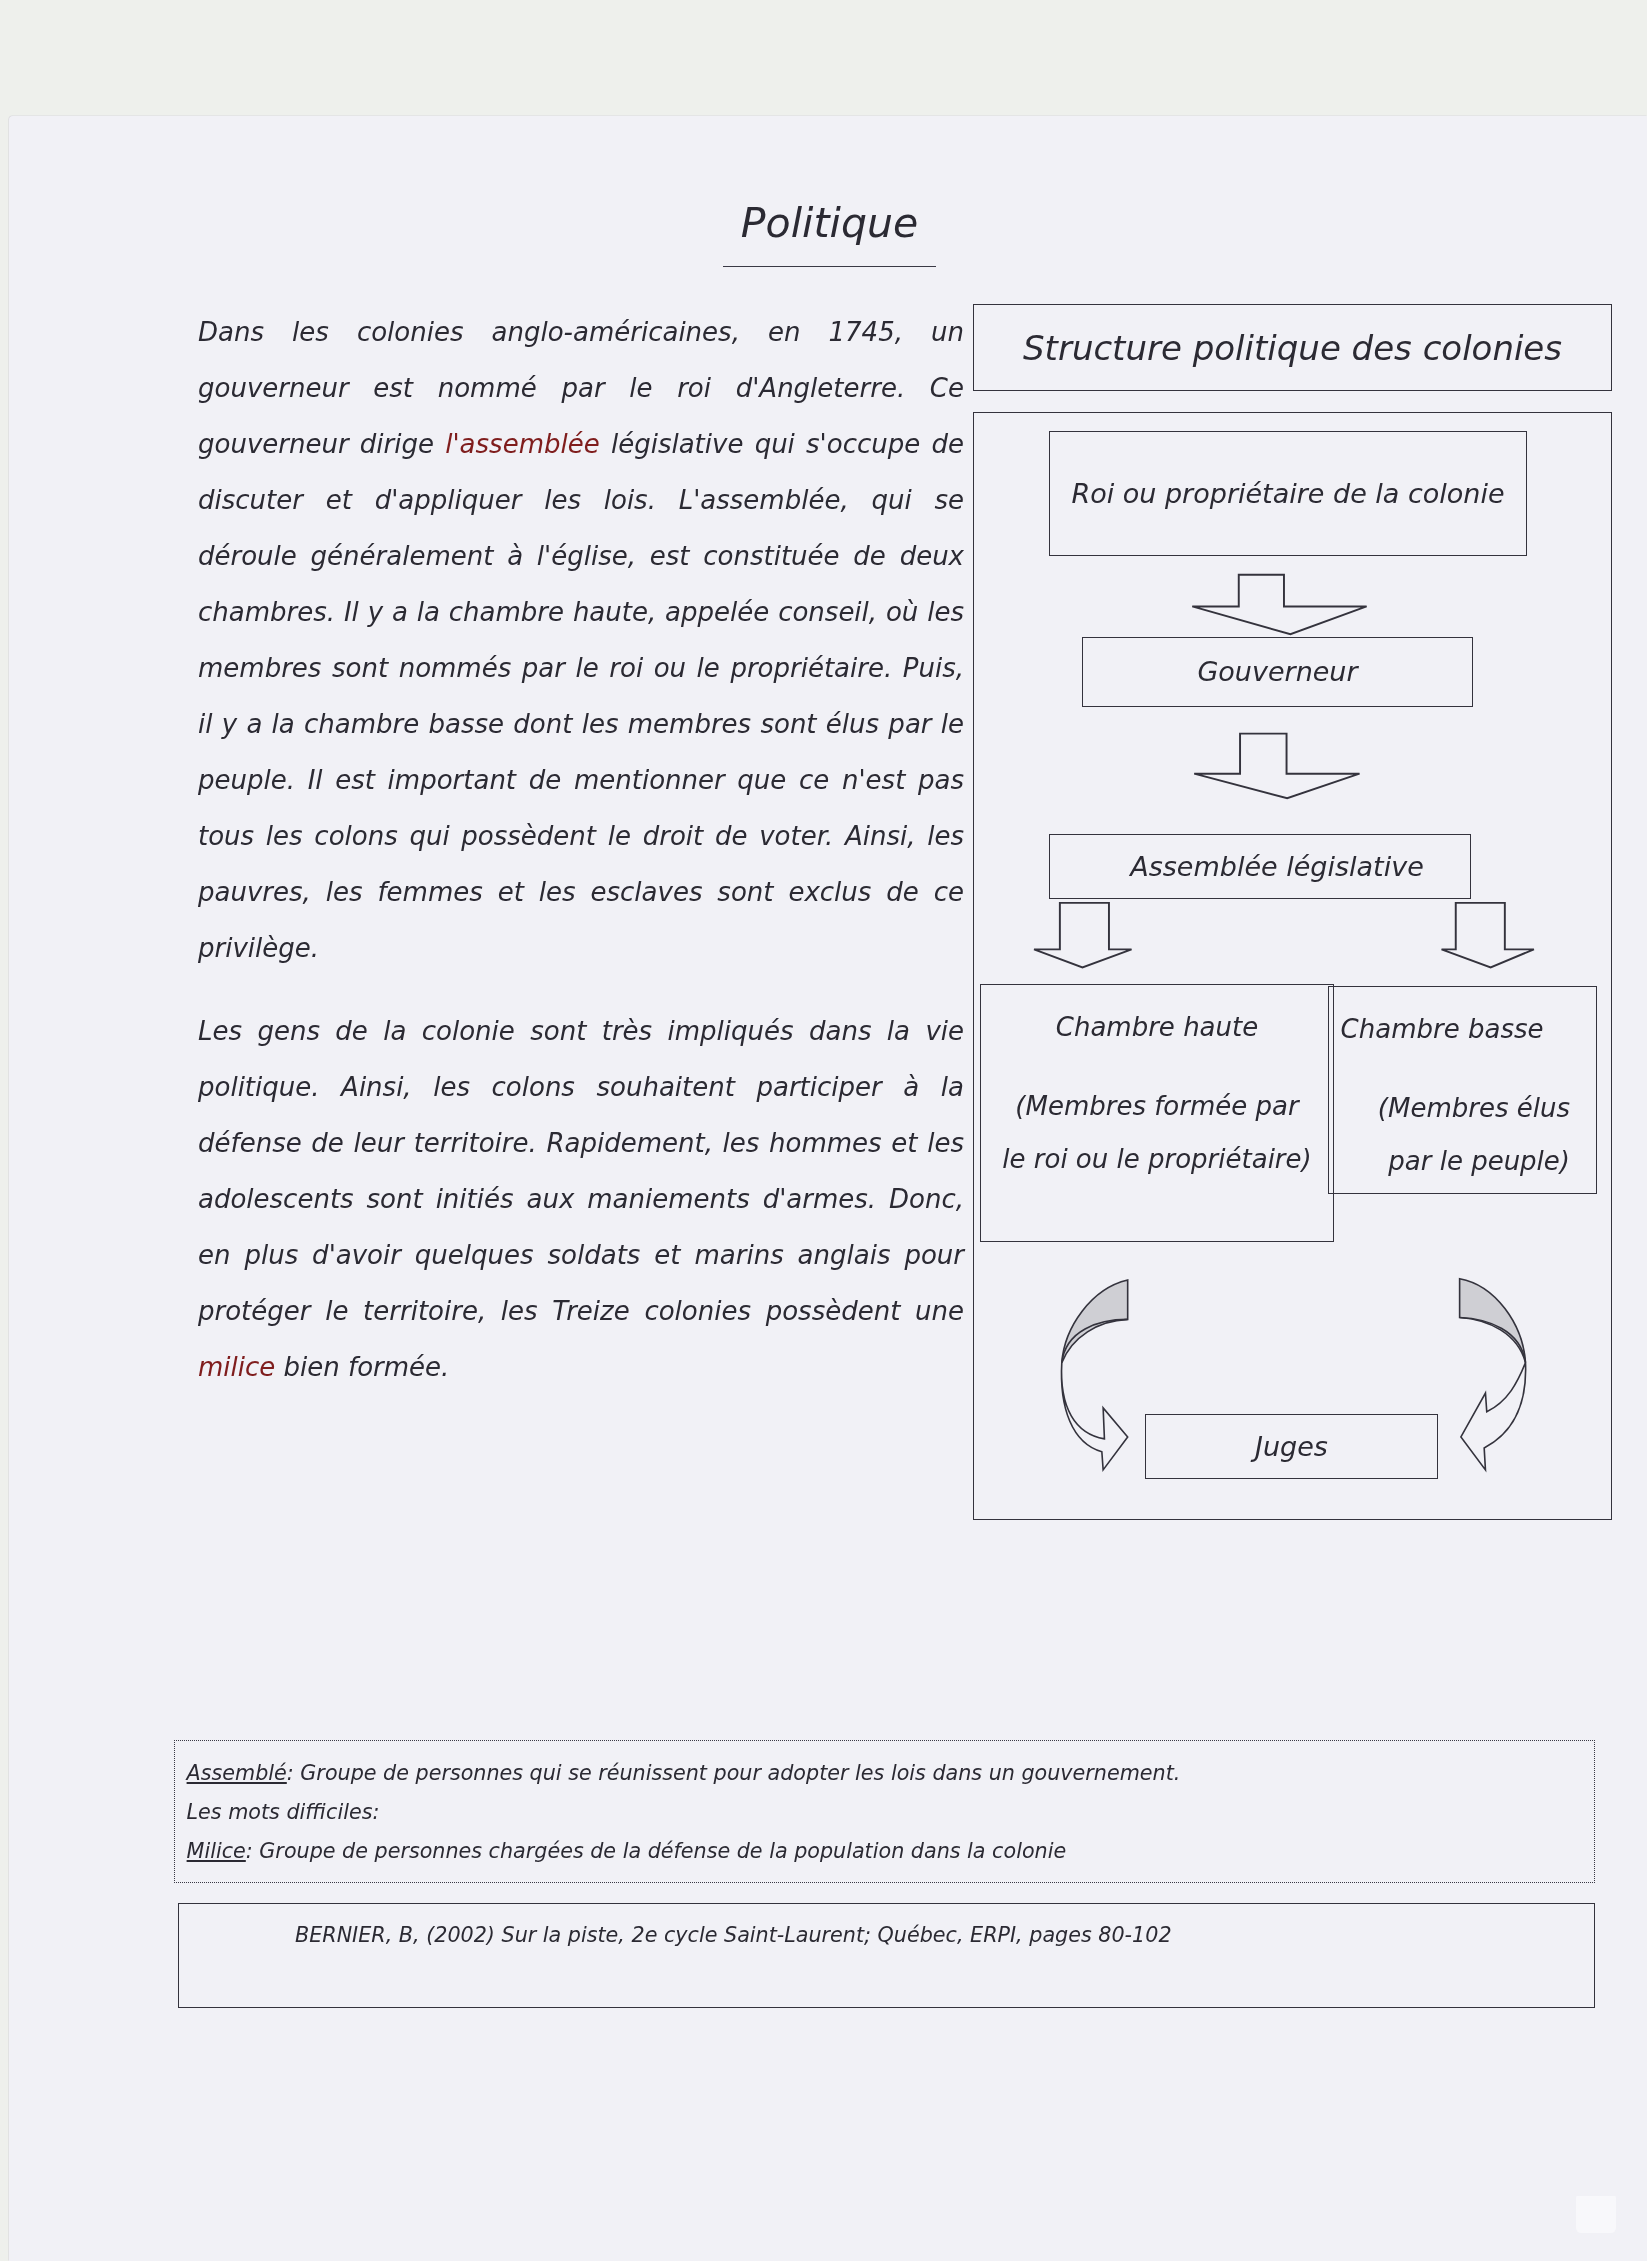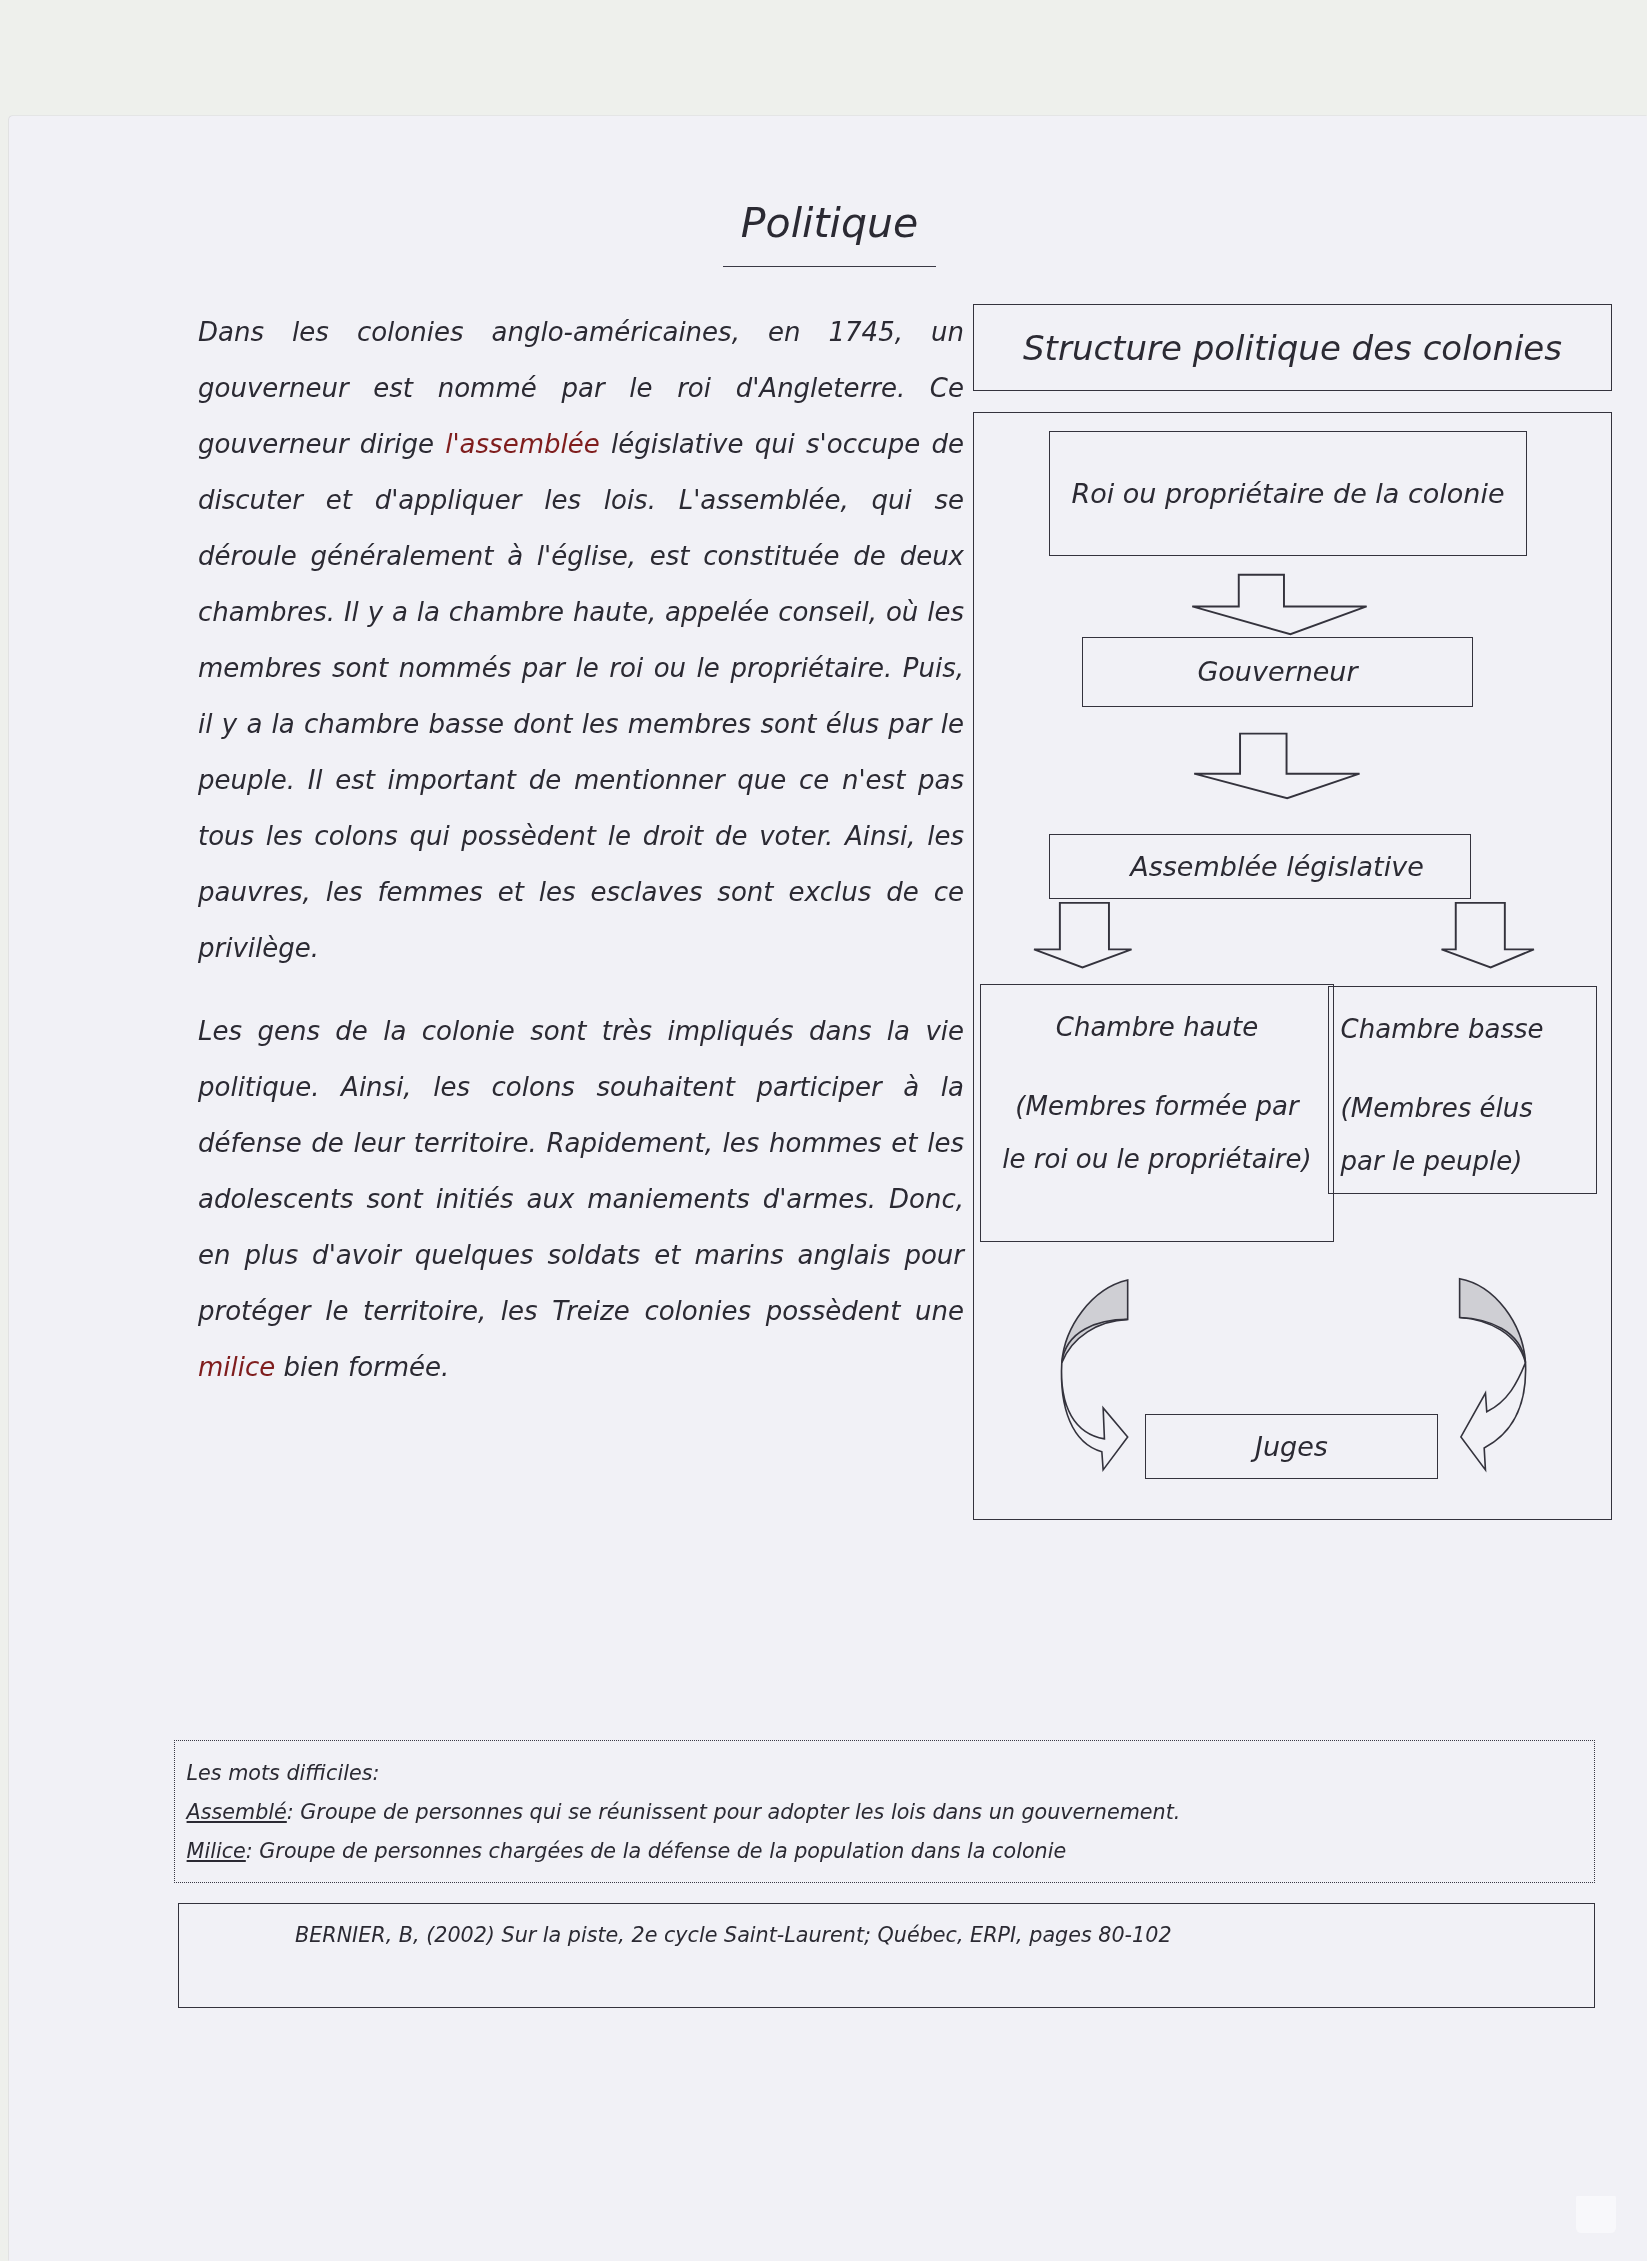--- a/index.html
+++ b/index.html
@@ -88,42 +88,42 @@
 <div class="node node-gouv hand">Gouverneur</div>
 <div class="node node-ass hand">Assemblée législative</div>
 <div class="node node-haute hand">
   <div>Chambre haute</div>
   <div class="spacer"></div>
   <div style="padding:0 19.4px;">(Membres formée par le roi ou le propriétaire)</div>
 </div>
 <div class="node node-basse hand">
   <div>Chambre basse</div>
   <div class="spacer"></div>
-  <div style="padding-right:26px;">(Membres élus par le peuple)</div>
+  <div style="padding-right:26px;text-align:right;">(Membres élus par le peuple)</div>
 </div>
 <div class="node node-juges hand">Juges</div>
 
 <svg class="arrows" viewBox="0 0 2550 3501">
   <g fill="#f1f1f6" stroke="#34333d" stroke-width="3" stroke-linejoin="miter">
     <path d="M1918 890 H1988 V939 H2116 L1998 982 L1846 939 H1918 Z"></path>
     <path d="M1920 1136 H1992 V1198 H2105 L1993 1236 L1849 1198 H1920 Z"></path>
     <path d="M1641 1398 H1717 V1470 H1752 L1676 1498 L1601 1470 H1641 Z"></path>
     <path d="M2254 1398 H2330 V1470 H2375 L2308 1498 L2232 1470 H2254 Z"></path>
   </g>
   <g stroke="#34333d" stroke-width="2.5">
     <path d="M1746 1982 C1690 1995 1648 2055 1644 2110 L1644 2110 C1660 2070 1700 2045 1746 2043 Z" fill="#cfcfd4"></path>
     <path d="M1644 2110 C1640 2180 1665 2220 1710 2228 L1708 2180 L1746 2225 L1708 2276 L1706 2248 C1660 2235 1640 2180 1644 2110 C1650 2060 1700 2043 1746 2043" fill="none"></path>
     <path d="M2260 1980 C2315 1990 2358 2050 2362 2110 L2362 2110 C2350 2065 2305 2043 2260 2040 Z" fill="#cfcfd4"></path>
     <path d="M2362 2110 C2365 2180 2340 2220 2298 2242 L2300 2276 L2262 2225 L2300 2157 L2302 2186 C2335 2170 2350 2140 2362 2110 C2355 2060 2305 2042 2260 2040" fill="none"></path>
   </g>
 </svg>
 
 <div class="gloss hand">
+  <div><span class="word">Assemblé</span><span>: Groupe de personnes qui se réunissent pour adopter les lois dans un gouvernement.</span></div>
   <div>Les mots difficiles:</div>
-  <div><span class="word">Assemblé</span><span>: Groupe de personnes qui se réunissent pour adopter les lois dans un gouvernement.</span></div>
   <div><span class="word">Milice</span><span>: Groupe de personnes chargées de la défense de la population dans la colonie</span></div>
 </div>
 
 <div class="source hand">
   <div class="indent">BERNIER, B, (2002) Sur la piste, 2e cycle Saint-Laurent; Québec,  ERPI, pages 80-102</div>
 </div>
 
 <div class="stub"></div>
 
 

